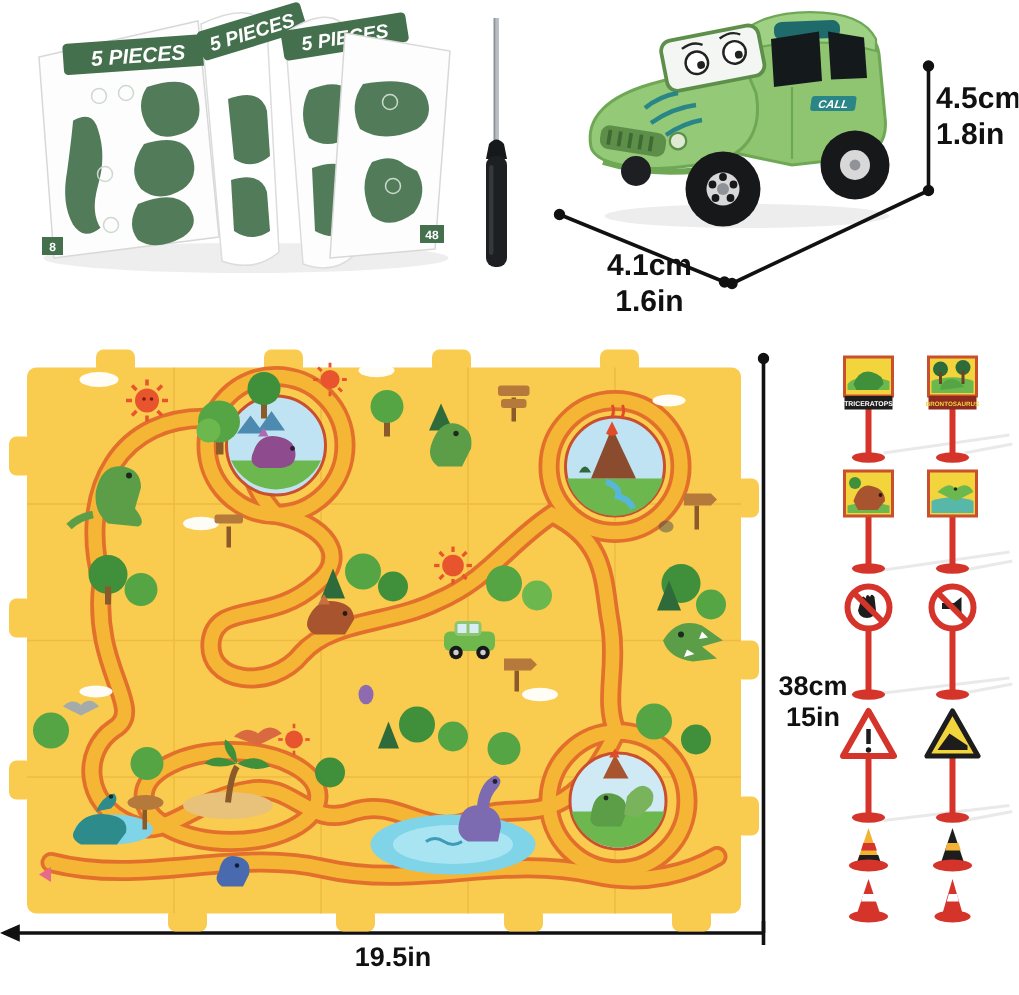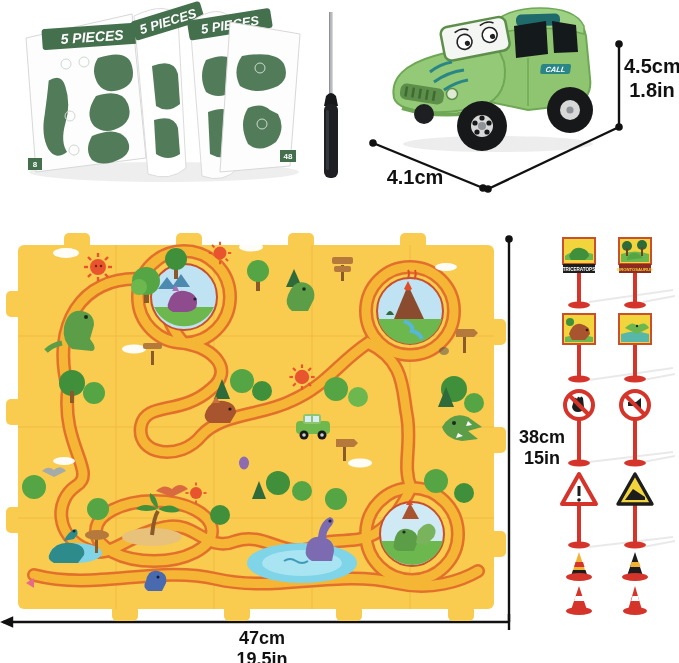--- a/index.html
+++ b/index.html
@@ -177,35 +177,35 @@
 
       <line x1="509" y1="239" x2="509" y2="622"></line>
       <circle cx="509" cy="239" r="2.6"></circle>
 
       <line x1="3" y1="622" x2="509" y2="622"></line>
       <path d="M3 622 l9 -4 v8 z"></path>
       <line x1="509" y1="614" x2="509" y2="630"></line>
     </g>
   </svg>
 
-  <div class="dim-label dim-lg" style="left:624px;top:55px;width:56px;text-align:center;">
+  <div class="dim-label dim-lg" style="left:624px;top:55px;width:56px;text-align:left;">
     <div>4.5cm</div>
     <div>1.8in</div>
   </div>
   <div class="dim-label dim-lg" style="left:545px;top:148px;width:80px;">
   </div>
-  <div class="dim-label dim-lg" style="left:375px;top:166px;width:80px;">
+  <div class="dim-label dim-lg" style="left:393px;top:166px;width:80px;">
     <div>4.1cm</div>
+    <div>1.6in</div>
   </div>
-  <div class="dim-label dim-md" style="left:516px;top:427px;width:52px;text-align:center;">
+  <div class="dim-label dim-md" style="left:516px;top:447px;width:52px;text-align:center;">
     <div>38cm</div>
     <div>15in</div>
   </div>
   <div class="dim-label dim-md" style="left:212px;top:628px;width:100px;">
-    <div>47cm</div>
     <div>19.5in</div>
   </div>
 
   <svg class="abs" style="left:6px;top:231px;" width="500" height="392" viewBox="0 0 500 392">
 
     <g>
       <rect x="12" y="14" width="476" height="364" rx="6" fill="#f9cb4e"></rect>
       <g fill="#f9cb4e">
         <rect x="58" y="2" width="26" height="16" rx="5"></rect>
           <rect x="170" y="2" width="26" height="16" rx="5"></rect>

